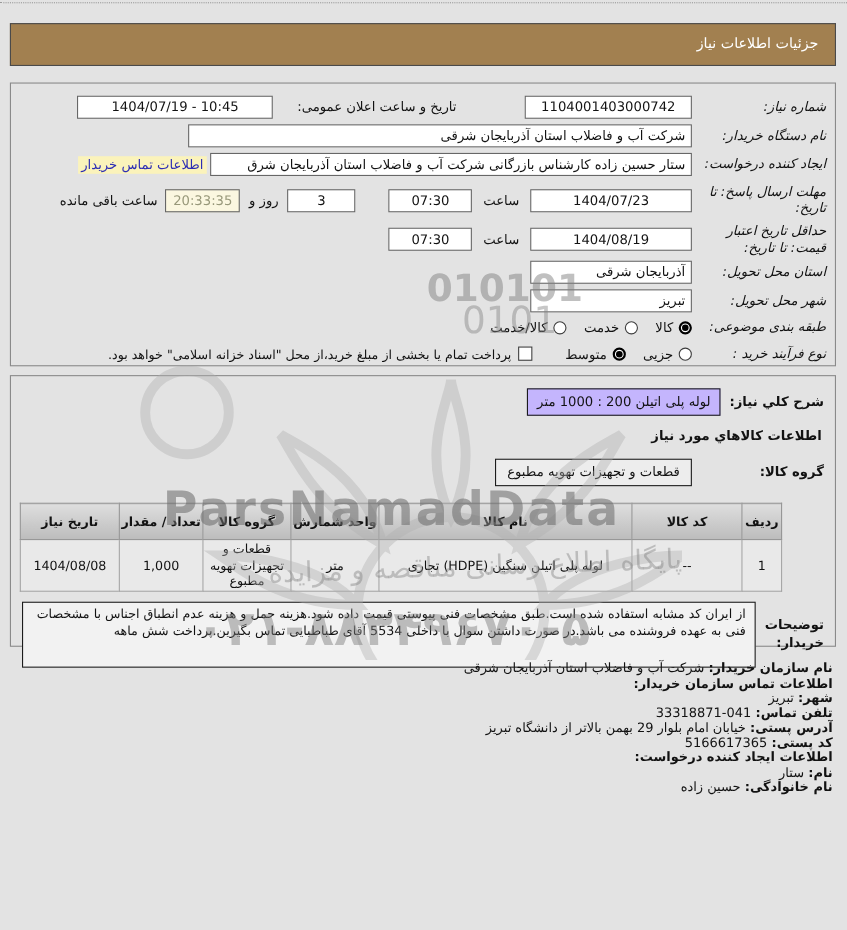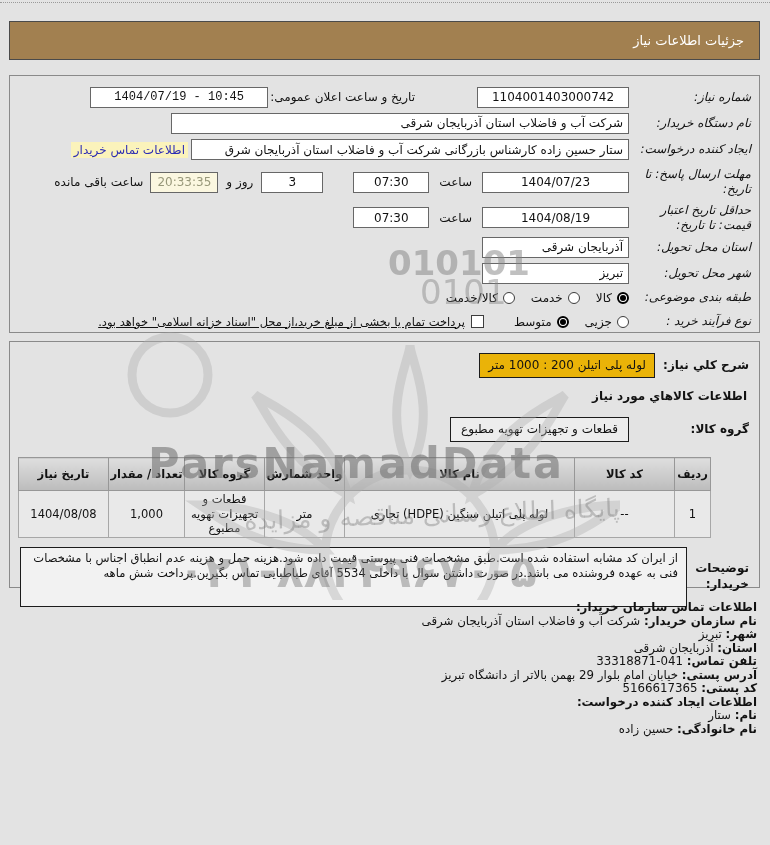--- a/index.html
+++ b/index.html
@@ -90,21 +90,21 @@
 <div class="header-bar">
   <span>جزئیات اطلاعات نیاز</span>
 </div>
 
 <div class="panel panel1">
 
   <div class="frow" style="height:26px;">
     <span class="lab">شماره نیاز:</span>
     <div class="ibox num" style="width:152px;">1104001403000742</div>
     <span style="margin-right:62px;">تاریخ و ساعت اعلان عمومی:</span>
-    <div class="ibox num" style="width:178px; margin-right:2px;font-family:Liberation Mono, monospace;">1404/07/19 - 10:45</div>
+    <div class="ibox num" style="width:178px; margin-right:22px;">1404/07/19 - 10:45</div>
   </div>
 
   <div class="frow" style="height:26px;">
     <span class="lab">نام دستگاه خریدار:</span>
     <div class="ibox start" style="width:458px;">شرکت آب و فاضلاب استان آذربایجان شرقی</div>
   </div>
 
   <div class="frow" style="height:27px;">
     <span class="lab">ایجاد کننده درخواست:</span>
     <div class="ibox start" style="width:438px;">ستار حسین زاده کارشناس بازرگانی شرکت آب و فاضلاب استان آذربایجان شرق</div>
@@ -162,32 +162,32 @@
     <span class="opt">
       <span class="radio"></span>
       <span>جزیی</span>
     </span>
     <span class="opt">
       <span class="radio checked">
           <span class="dot"></span>
         </span>
       <span>متوسط</span>
     </span>
-    <span class="opt" style="margin-right:14px;text-decoration:underline;">
+    <span class="opt" style="margin-right:14px;">
       <span class="checkbox"></span>
       <span style="font-size:11.5px;">پرداخت تمام یا بخشی از مبلغ خرید،از محل "اسناد خزانه اسلامی" خواهد بود.</span>
     </span>
   </div>
 </div>
 
 <div class="panel panel2">
 
   <div class="frow" style="height:30px;">
     <span class="lab2" style="width:94px;">شرح کلي نیاز:</span>
-    <div class="ibox" style="height:25px; border-color:#1c1c1c; background:#eab308; padding:0 8px;">لوله پلی اتیلن 200 : 1000 متر</div>
+    <div class="ibox" style="height:25px; border-color:#1c1c1c; background:#c4b5fd; padding:0 8px;">لوله پلی اتیلن 200 : 1000 متر</div>
   </div>
 
   <div class="heading-bold" style="margin:9px 2px 2px;">اطلاعات کالاهاي مورد نیاز</div>
 
   <div class="frow" style="height:36px; margin-top:8px;">
     <span class="lab2" style="width:120px;">گروه کالا:</span>
     <div class="ibox" style="height:25px; border-color:#1c1c1c; background:#ededed; padding:0 10px;">قطعات و تجهیزات تهویه مطبوع</div>
   </div>
 
   <table class="items">
@@ -224,33 +224,29 @@
     </tbody>
   </table>
 
   <div class="notes-row">
     <span class="notes-lab">توضیحات خریدار:</span>
     <div class="notes-box">از ایران کد مشابه استفاده شده است.طبق مشخصات فنی پیوستی قیمت داده شود.هزینه حمل و هزینه عدم انطباق اجناس با مشخصات فنی به عهده فروشنده می باشد.در صورت داشتن سوال با داخلی 5534 آقای طباطبایی تماس بگیرین.پرداخت شش ماهه</div>
   </div>
 </div>
 
 <div class="contact">
-  <div class="line heading-bold">اطلاعات تماس سازمان خریدار:</div>
-
   <div class="line">
     <b>نام سازمان خریدار:</b>
     <span>شرکت آب و فاضلاب استان آذربایجان شرقی</span>
   </div>
+
+  <div class="line heading-bold">اطلاعات تماس سازمان خریدار:</div>
   <div class="line">
     <b>شهر:</b>
     <span>تبریز</span>
-  </div>
-  <div class="line">
-    <b>استان:</b>
-    <span>آذربایجان شرقی</span>
   </div>
   <div class="line">
     <b>تلفن تماس:</b>
     <span class="num">33318871-041</span>
   </div>
   <div class="line">
     <b>آدرس پستی:</b>
     <span>خیابان امام بلوار 29 بهمن بالاتر از دانشگاه تبریز</span>
   </div>
   <div class="line">

